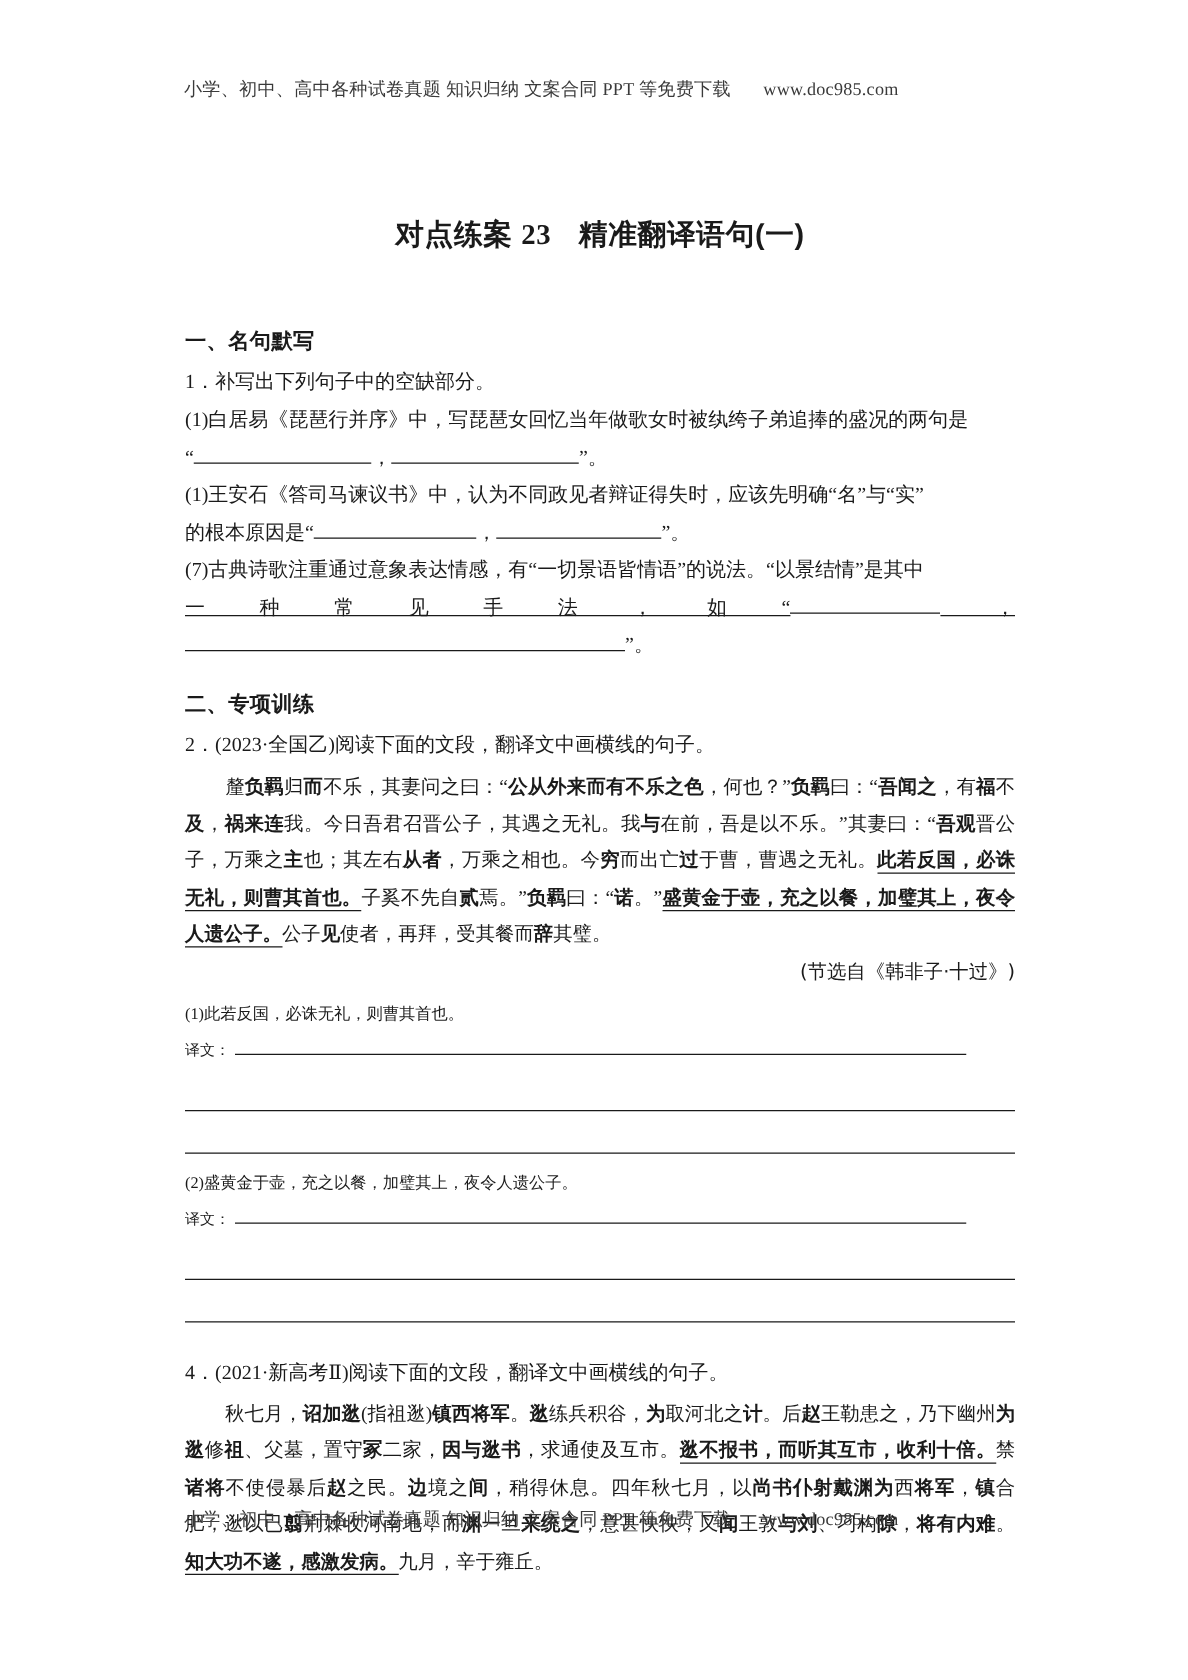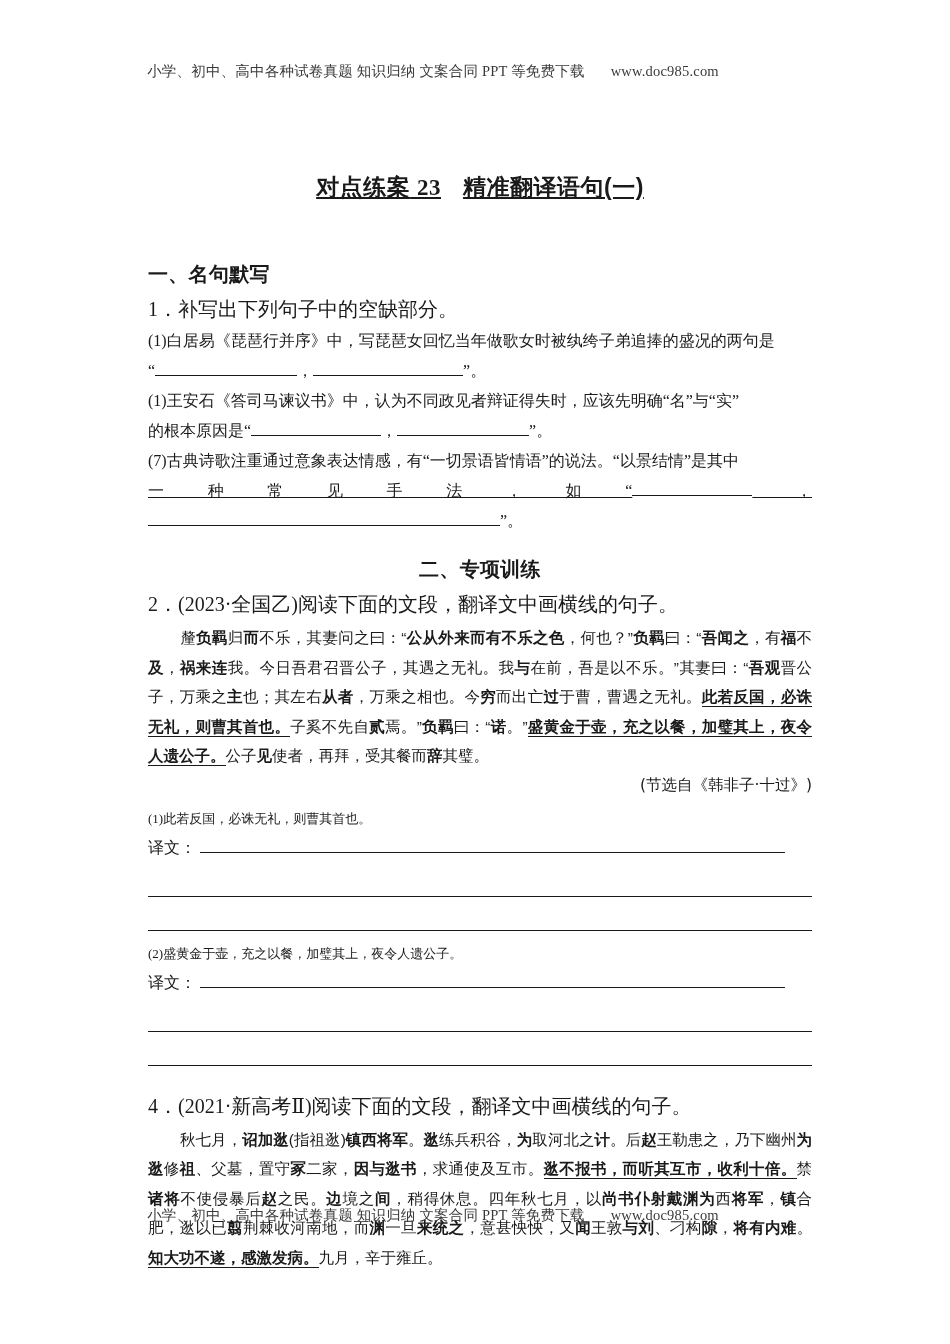--- a/index.html
+++ b/index.html
@@ -42,36 +42,35 @@
   }
 
   h1.title {
     font-size: 23px;
     font-weight: bold;
     text-align: center;
     margin: 0 0 0 0;
     padding: 12px 0 0 0;
     letter-spacing: 0.5px;
     font-family: "Liberation Sans", "DejaVu Sans", sans-serif;
-    text-decoration: underline;
   }
   .title .num { font-family: "Liberation Serif", serif; }
   .title-gap { display: inline-block; width: 22px; }
 
   .section-head {
-    font-size: 20px;
+    font-size: 17px;
     font-weight: bold;
     margin: 58px 0 7px 0;
     font-family: Liberation Sans, sans-serif;
     letter-spacing: 0.3px;
   }
-  .section-head.second { margin-top: 20px; text-align: center; }
+  .section-head.second { margin-top: 20px; }
 
   p.q {
-    font-size: 20px;
+    font-size: 16px;
     line-height: 29px;
     margin: 0 0 2px 0;
     text-align: justify;
     text-justify: inter-ideograph;
   }
 
   .sub {
     font-size: 16px;
     line-height: 30px;
     margin: 0;
@@ -97,21 +96,21 @@
     text-align-last: justify;
     text-decoration: underline;
   }
 
   .passage {
     font-size: 15.5px;
     line-height: 29.5px;
     margin: 4px 0 0 0;
     text-align: justify;
     text-justify: inter-ideograph;
-    font-family: Liberation Sans, sans-serif;
+    font-family: Liberation Serif, serif;
   }
   .passage b { font-weight: bold; }
   .passage u {
     text-decoration: none;
     border-bottom: 1px solid #1a1a1a;
     padding-bottom: 1px;
   }
 
   .src {
     font-size: 15.5px;
@@ -121,21 +120,21 @@
   }
 
   .prompt {
     font-size: 13px;
     line-height: 29px;
     margin: 8px 0 0 0;
   }
 
   .answer-block { margin: 0 0 4px 0; }
   .answer-line1 {
-    font-size: 16px;
+    font-size: 12px;
     line-height: 30px;
     white-space: nowrap;
   }
   .answer-line1 .lbl { margin-right: 4px; }
   .answer-line1 .rule {
     display: inline-block;
     border-bottom: 1px solid #1a1a1a;
     width: 585px;
     height: 16px;
     vertical-align: baseline;

